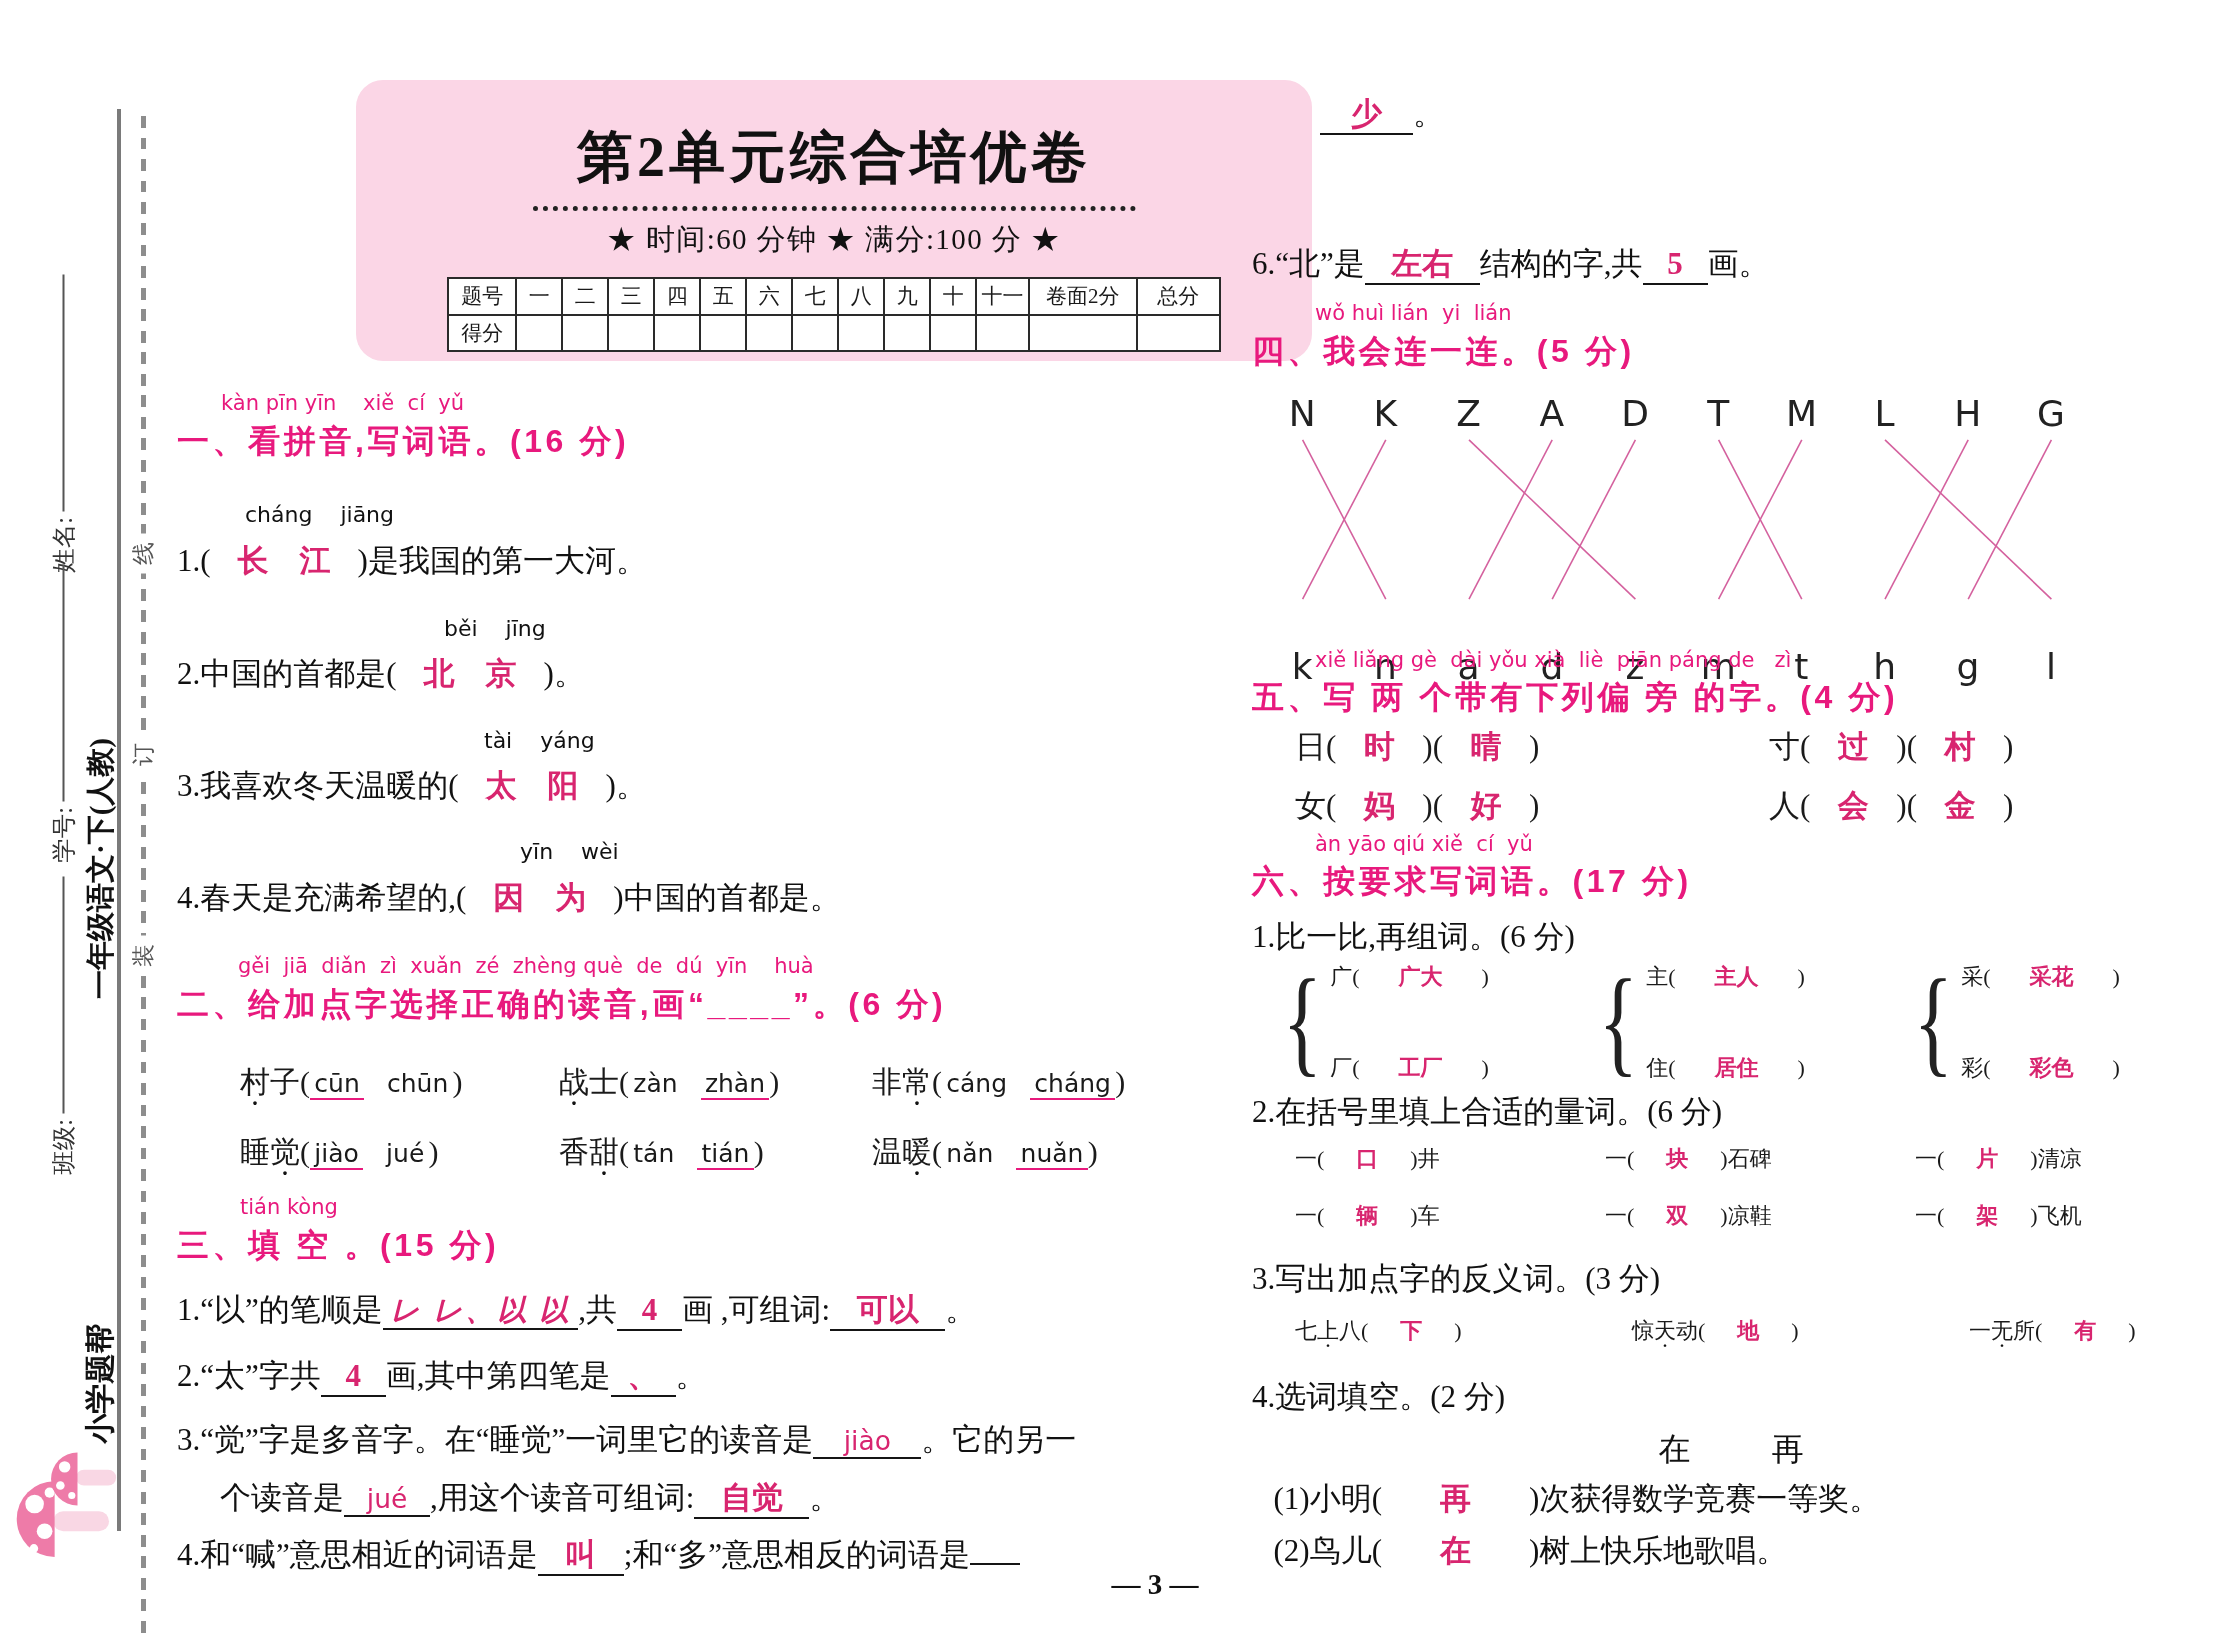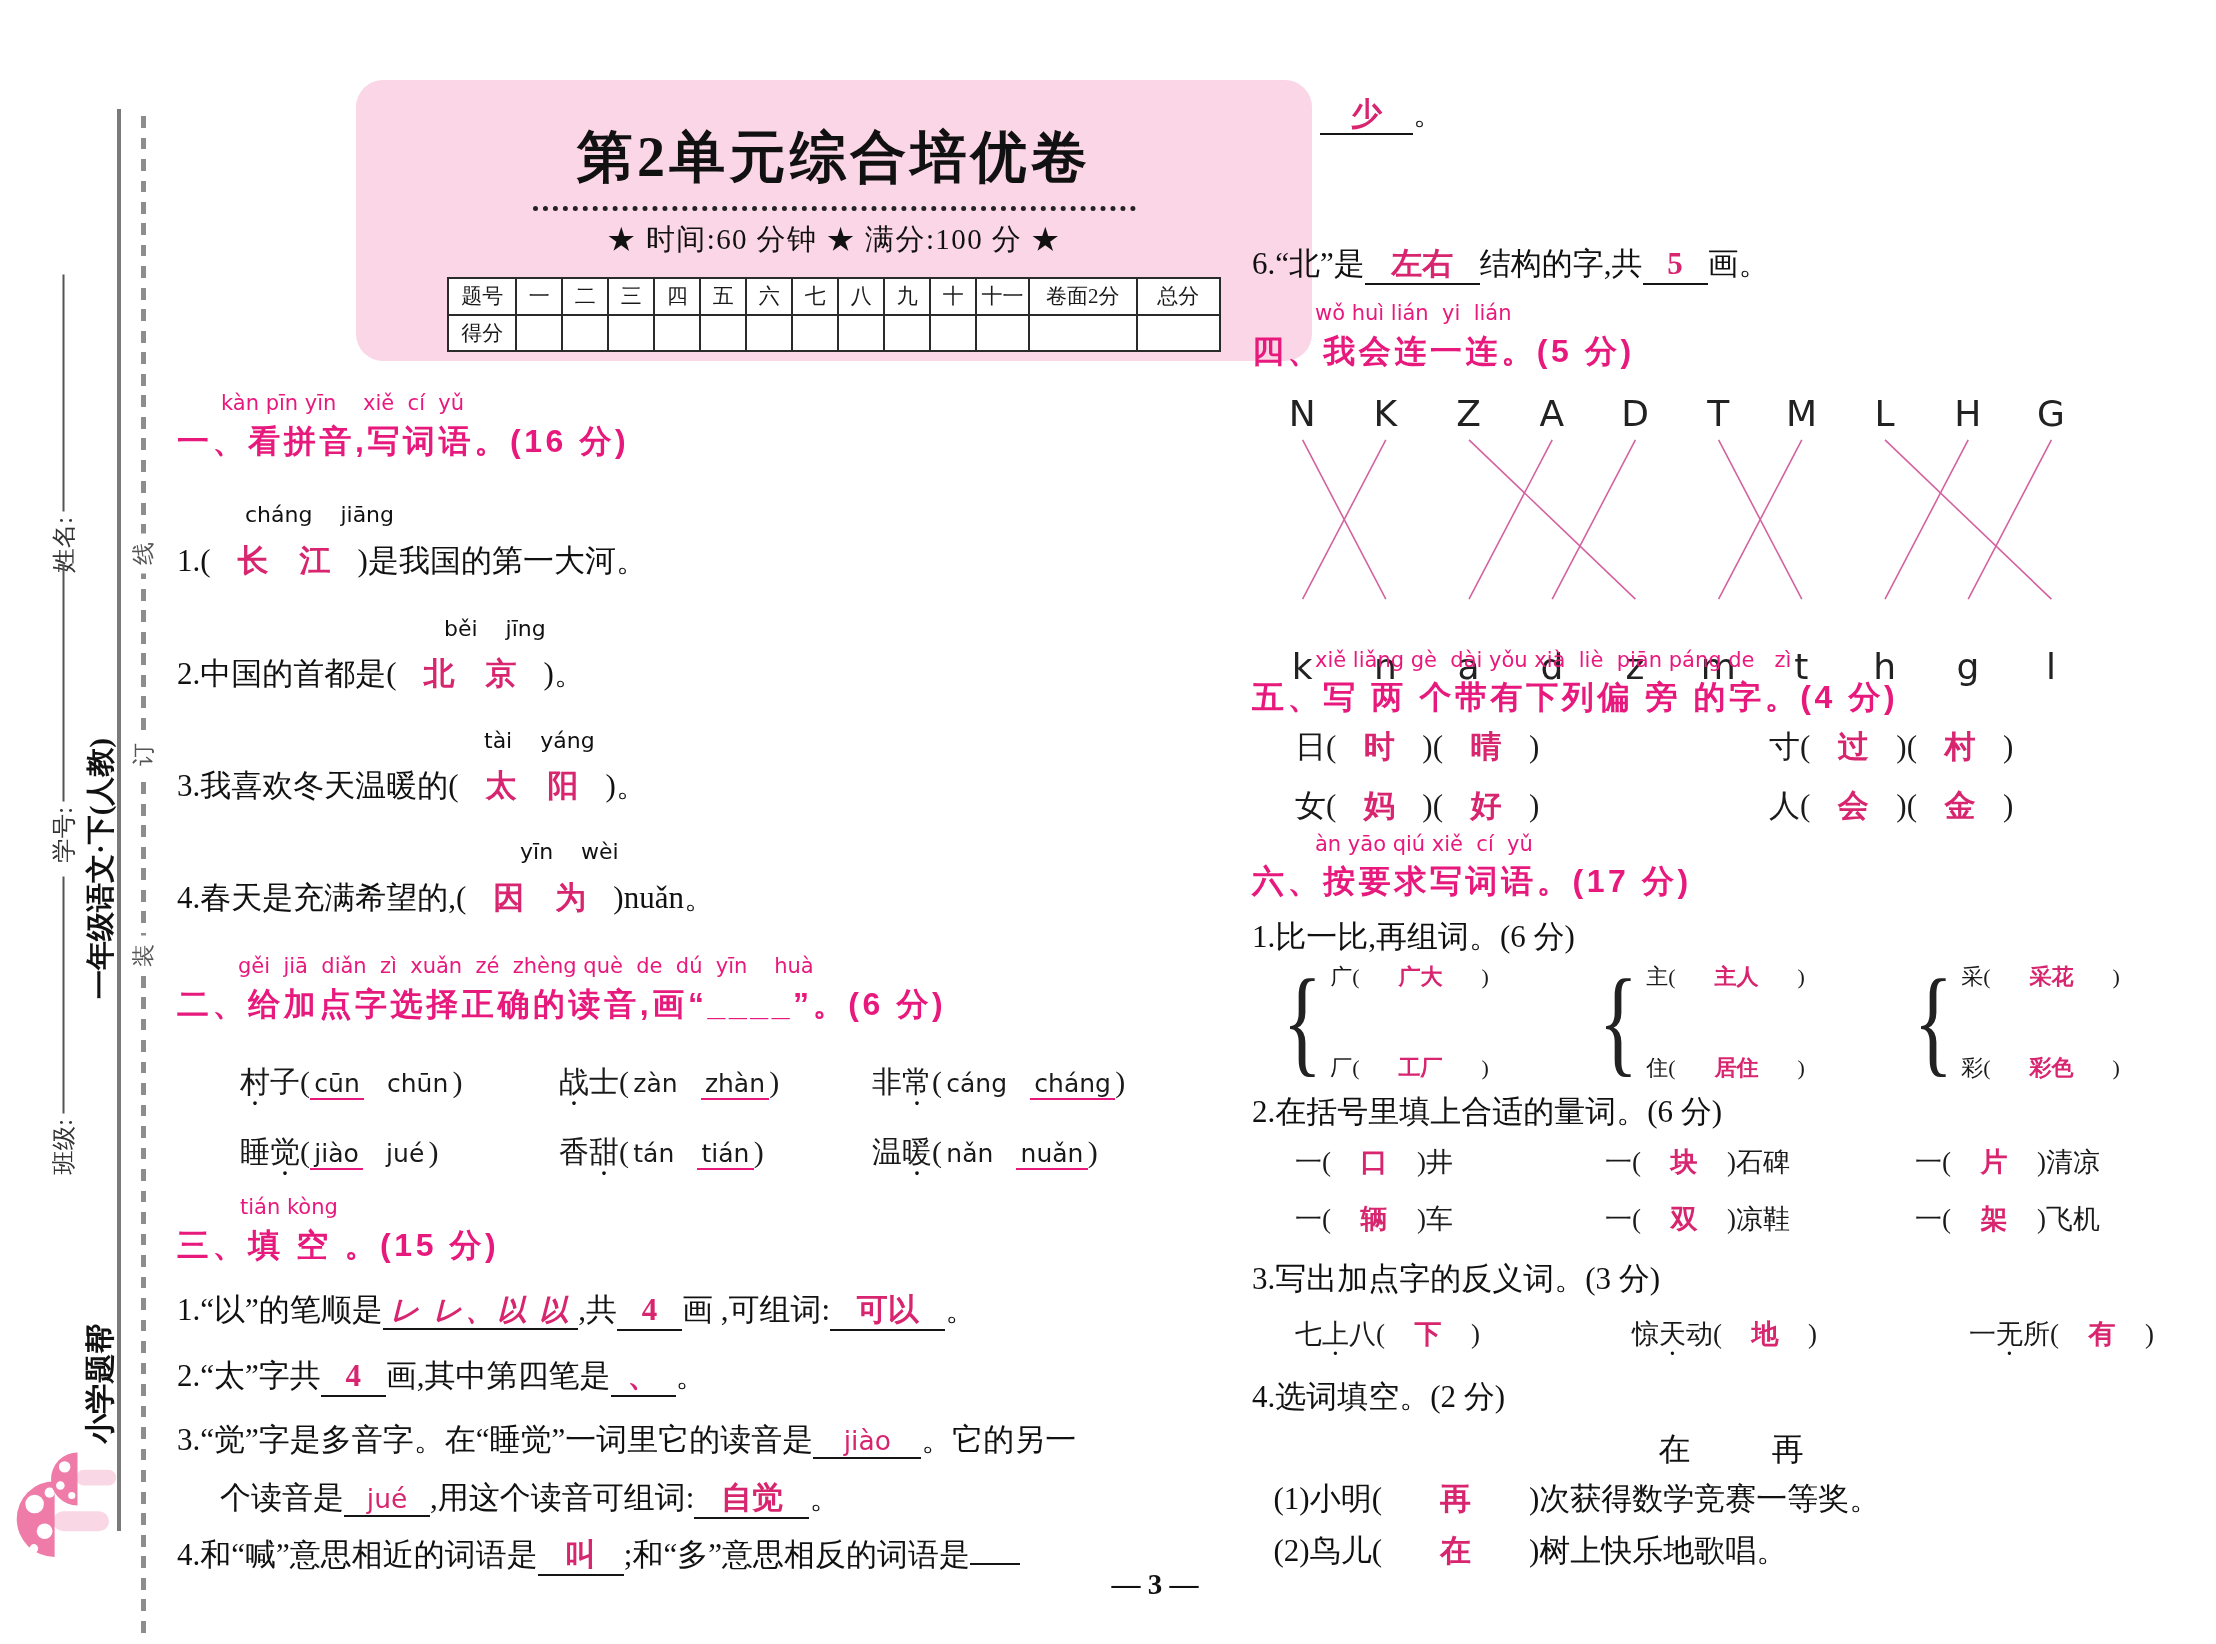--- a/index.html
+++ b/index.html
@@ -81,21 +81,21 @@
   .s5row{position:absolute;width:100%;height:65px;}
   .s5g{position:absolute;font-size:31px;white-space:nowrap;}
 
   
   .bgroup{position:absolute;display:flex;align-items:center;height:126px;}
   .brace{font-size:118px;font-weight:300;color:#222;line-height:1;transform:scaleX(0.7);font-family:var(--serif);}
   .bg-col{display:flex;flex-direction:column;justify-content:space-between;height:121px;}
   .bg-row{font-size:22px;white-space:nowrap;}
   .bg-row .pa{min-width:122px;}
   .q6row{position:absolute;width:100%;height:65px;}
-  .q6item{position:absolute;font-size:27px;white-space:nowrap;}
+  .q6item{position:absolute;font-size:22px;white-space:nowrap;}
   .q6item .pa{min-width:86px;}
   .bank{position:absolute;width:100%;text-align:center;font-size:32px;letter-spacing:5.7px;color:#111;}
   .pagenum{position:absolute;left:990px;top:1568px;width:330px;text-align:center;
     font-size:29px;font-weight:700;color:#111;}
 
   
   #col-left{position:absolute;left:177px;top:0;width:965px;height:1645px;}
   #col-right{position:absolute;left:1252px;top:0;width:964px;height:1645px;}
 </style>
 </head>
@@ -199,21 +199,21 @@
       <span>2.中国的首都是(</span><span class="pa">北　京</span><span>)。</span>
     </div>
 
     <div class="abs ipy" style="left:307px;top:728px;">tài    yáng</div>
     <div class="abs q" style="left:0;top:765px;">
       <span>3.我喜欢冬天温暖的(</span><span class="pa">太　阳</span><span>)。</span>
     </div>
 
     <div class="abs ipy" style="left:343px;top:839px;">yīn    wèi</div>
     <div class="abs q" style="left:0;top:877px;">
-      <span>4.春天是充满希望的,(</span><span class="pa">因　为</span><span>)nuǎn。</span>
+      <span>4.春天是充满希望的,(</span><span class="pa">因　为</span><span>)中国的首都是。</span>
     </div>
 
     <div class="abs sec-pinyin" style="left:61px;top:954px;">gěi  jiā  diǎn  zì  xuǎn  zé  zhèng què  de  dú  yīn    huà</div>
     <div class="abs sec-title" style="left:0;top:983px;">二、给加点字选择正确的读音,画“____”。(6 分)</div>
 
     <div class="s2row" style="top:1062px;">
       <span class="s2item" style="left:63px;">
         <span class="dotch">村</span><span>子</span><span>(</span><span class="opt sel">cūn</span><span class="gap"></span><span class="opt">chūn</span><span>)</span>
       </span>
       <span class="s2item" style="left:382px;">

